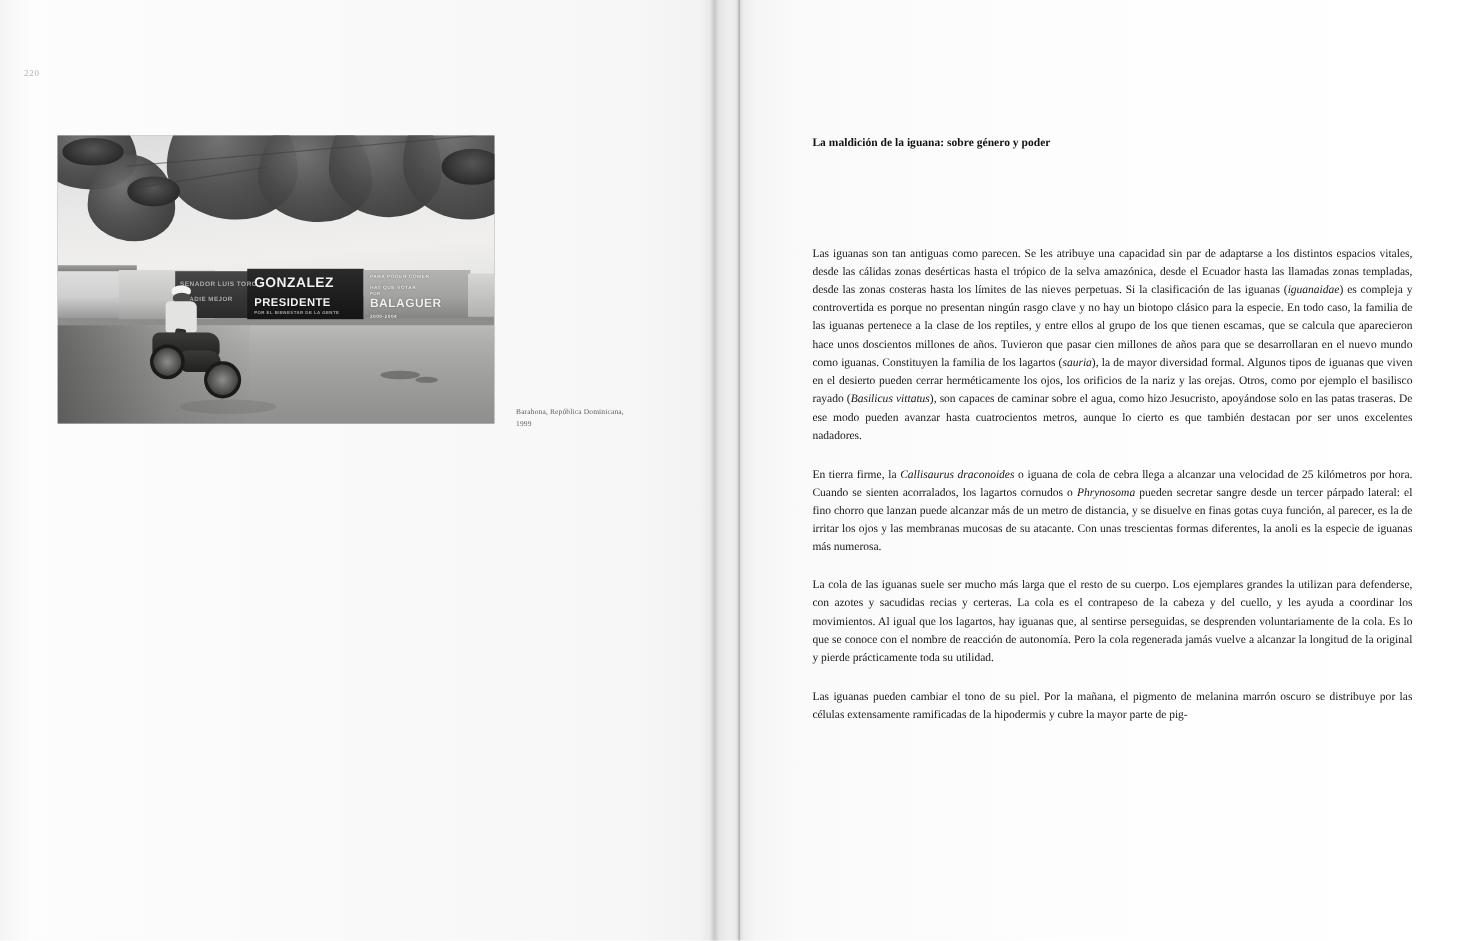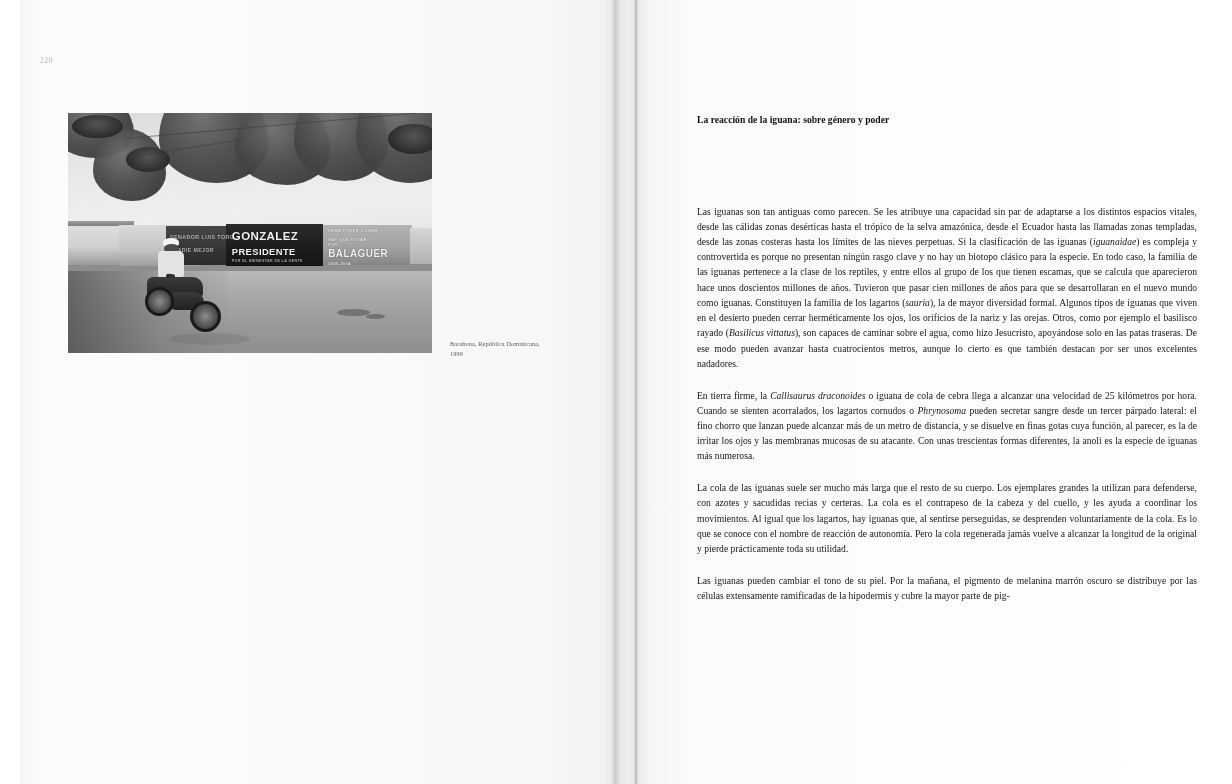--- a/index.html
+++ b/index.html
@@ -19,21 +19,20 @@
         #e9e9e9 49.6%,
         #c9c9c9 49.95%,
         #e4e4e4 50.3%,
         #f3f3f3 51%,
         #fafafa 56%,
         #fdfdfd 72%,
         #ffffff 100%);
     overflow: hidden;
     font-family: "Liberation Serif", serif;
     color: #15151a;
-    margin-left: 20px;
   }
 
   
   .gutter {
     position: absolute;
     left: 602px;
     top: 0;
     width: 28px;
     height: 784px;
     background: linear-gradient(90deg,
@@ -314,21 +313,21 @@
   <div class="caption">
     <span>Barahona, República Dominicana,</span><br>
     <span>1999</span>
   </div>
 
   <div class="gutter"></div>
 
   <div class="folio folio-right">103</div>
 
   <div class="essay">
-    <div class="essay-title">La reacción de la iguana: sobre género y poder</div>
+    <div class="essay-title">La maldición de la iguana: sobre género y poder</div>
 
     <div class="essay-body" id="essay-body">
         <p>Las iguanas son tan antiguas como parecen. Se les atribuye una capacidad sin par de adaptarse a los distintos espacios vitales, desde las cálidas zonas desérticas hasta el trópico de la selva amazónica, desde el Ecuador hasta las llamadas zonas templadas, desde las zonas costeras hasta los límites de las nieves perpetuas. Si la clasificación de las iguanas (<i>iguanaidae</i>) es compleja y controvertida es porque no presentan ningún rasgo clave y no hay un biotopo clásico para la especie. En todo caso, la familia de las iguanas pertenece a la clase de los reptiles, y entre ellos al grupo de los que tienen escamas, que se calcula que aparecieron hace unos doscientos millones de años. Tuvieron que pasar cien millones de años para que se desarrollaran en el nuevo mundo como iguanas. Constituyen la familia de los lagartos (<i>sauria</i>), la de mayor diversidad formal. Algunos tipos de iguanas que viven en el desierto pueden cerrar herméticamente los ojos, los orificios de la nariz y las orejas. Otros, como por ejemplo el basilisco rayado (<i>Basilicus vittatus</i>), son capaces de caminar sobre el agua, como hizo Jesucristo, apoyándose solo en las patas traseras. De ese modo pueden avanzar hasta cuatrocientos metros, aunque lo cierto es que también destacan por ser unos excelentes nadadores.</p>
         <p>En tierra firme, la <i>Callisaurus draconoides</i> o iguana de cola de cebra llega a alcanzar una velocidad de 25 kilómetros por hora. Cuando se sienten acorralados, los lagartos cornudos o <i>Phrynosoma</i> pueden secretar sangre desde un tercer párpado lateral: el fino chorro que lanzan puede alcanzar más de un metro de distancia, y se disuelve en finas gotas cuya función, al parecer, es la de irritar los ojos y las membranas mucosas de su atacante. Con unas trescientas formas diferentes, la anoli es la especie de iguanas más numerosa.</p>
         <p>La cola de las iguanas suele ser mucho más larga que el resto de su cuerpo. Los ejemplares grandes la utilizan para defenderse, con azotes y sacudidas recias y certeras. La cola es el contrapeso de la cabeza y del cuello, y les ayuda a coordinar los movimientos. Al igual que los lagartos, hay iguanas que, al sentirse perseguidas, se desprenden voluntariamente de la cola. Es lo que se conoce con el nombre de reacción de autonomía. Pero la cola regenerada jamás vuelve a alcanzar la longitud de la original y pierde prácticamente toda su utilidad.</p>
         <p>Las iguanas pueden cambiar el tono de su piel. Por la mañana, el pigmento de melanina marrón oscuro se distribuye por las células extensamente ramificadas de la hipodermis y cubre la mayor parte de pig-</p>
       </div>
   </div>
 
 </div>

